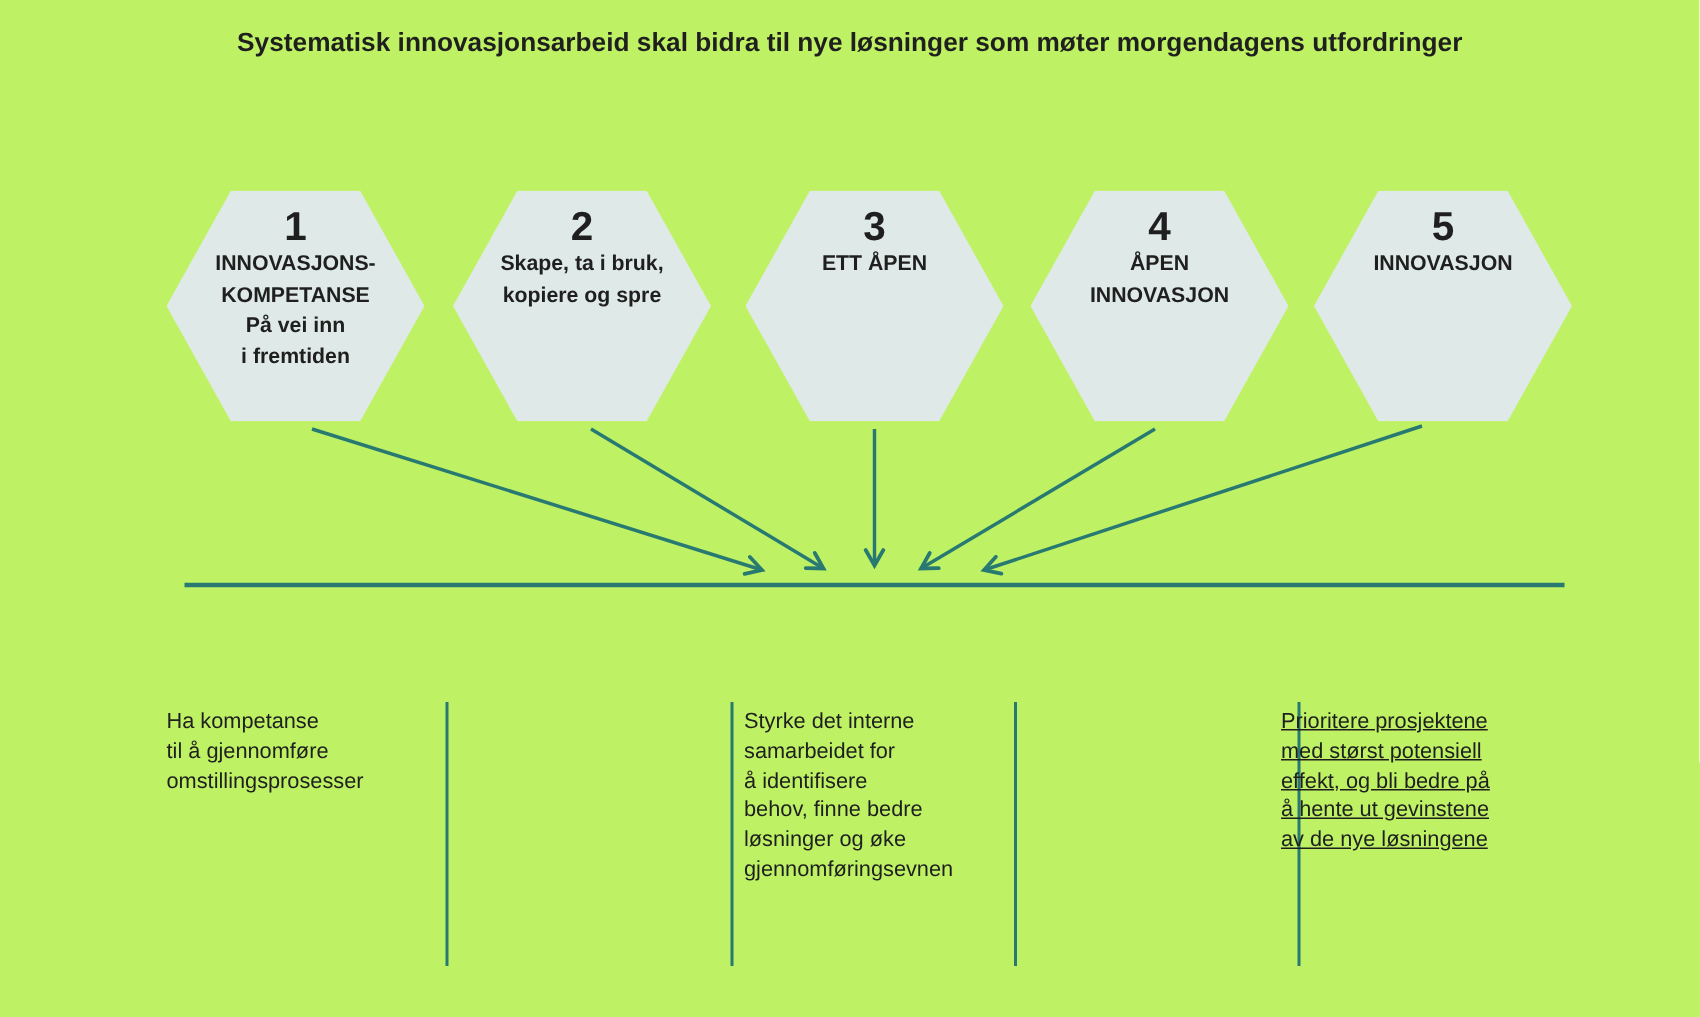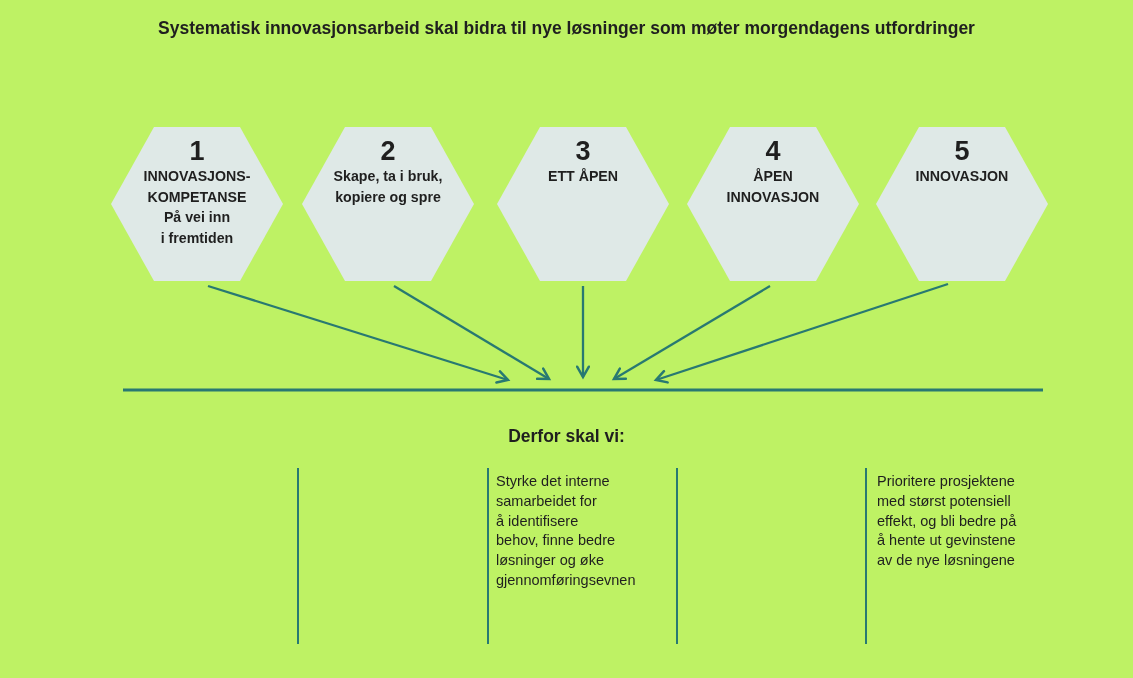--- a/index.html
+++ b/index.html
@@ -71,21 +71,21 @@
     width:182px;
     font-size:14.5px;
     line-height:19.8px;
     white-space:pre-line;
     color:var(--ink);
   }
   .col1{left:111px;}
   .col2{left:306px;}
   .col3{left:496px;}
   .col4{left:685px;}
-  .col5{left:877px;}
+  .col5{left:854px;text-decoration:underline;}
 
   .divider{
     position:absolute;
     top:468px;
     width:2px;height:176px;
     background:var(--teal);
   }
   .div1{left:297px;}
   .div2{left:487px;}
   .div3{left:676px;}
@@ -135,22 +135,24 @@
       </marker>
     </defs>
     <path class="teal-stroke" d="M208,286 L508,380" stroke-width="2.3" marker-end="url(#ah)"></path>
     <path class="teal-stroke" d="M394,286 L549,379" stroke-width="2.3" marker-end="url(#ah)"></path>
     <path class="teal-stroke" d="M583,286 L583,377" stroke-width="2.3" marker-end="url(#ah)"></path>
     <path class="teal-stroke" d="M770,286 L614,379" stroke-width="2.3" marker-end="url(#ah)"></path>
     <path class="teal-stroke" d="M948,284 L656,380" stroke-width="2.3" marker-end="url(#ah)"></path>
     <line class="teal-stroke" x1="123" y1="390" x2="1043" y2="390" stroke-width="3"></line>
   </svg>
 
-  <div class="heading derfor-heading">Derfor skal vi:</div>
 
+  <div class="col col1">Ha kompetanse
+til å gjennomføre
+omstillingsprosesser</div>
   <div class="divider div1"></div>
   <div class="divider div2"></div>
   <div class="col col3">Styrke det interne
 samarbeidet for
 å  identifisere
 behov, finne bedre
 løsninger og øke
 gjennomføringsevnen</div>
   <div class="divider div3"></div>
   <div class="divider div4"></div>

